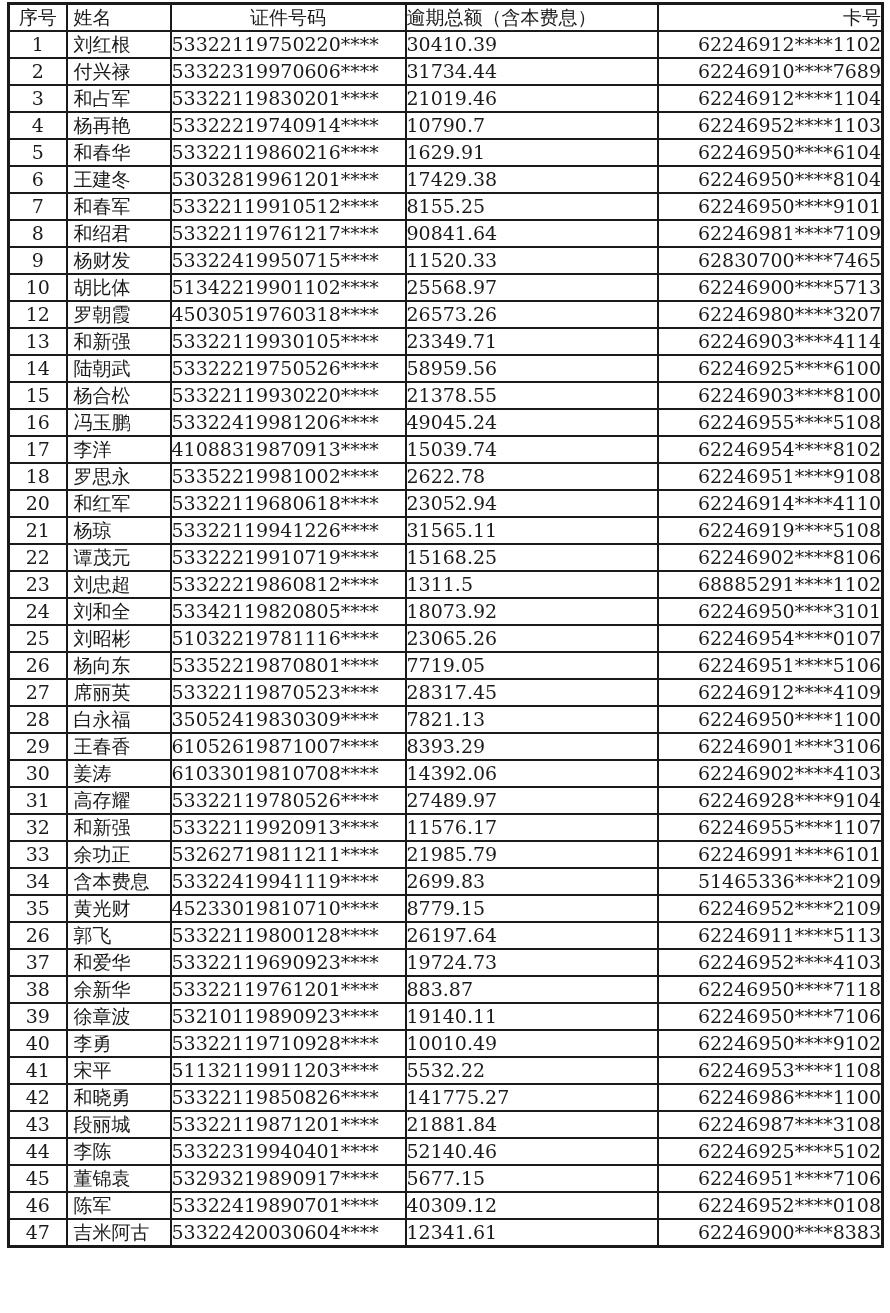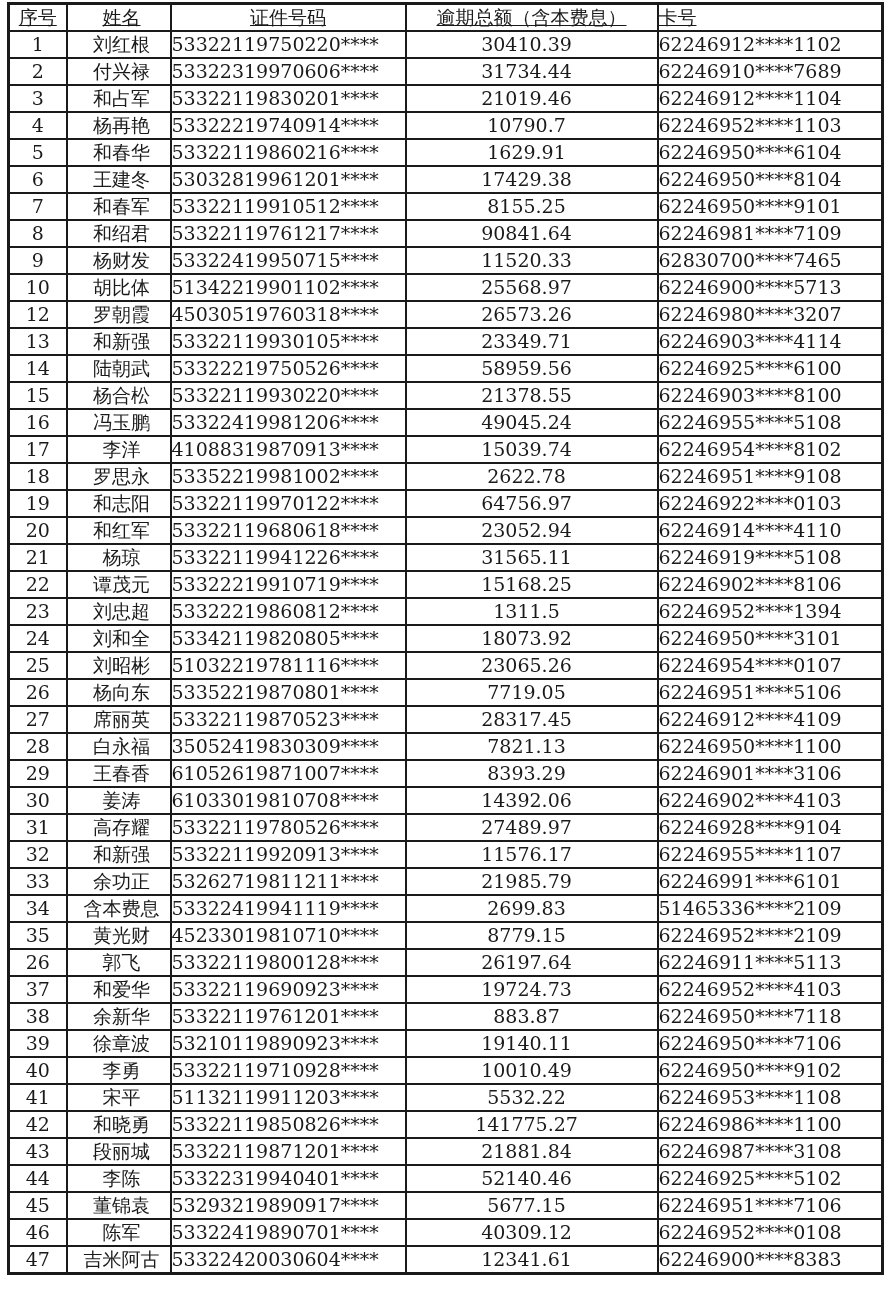--- a/index.html
+++ b/index.html
@@ -33,26 +33,26 @@
     overflow: hidden;
   }
   
   col.w0 { width: 58px; }
   col.w1 { width: 104px; }
   col.w2 { width: 235px; }
   col.w3 { width: 252px; }
   col.w4 { width: 225px; }
   
   .c0 { text-align: center; }
-  .c1 { text-align: center; padding-left: 6px !important; }
+  .c1 { text-align: left; padding-left: 6px !important; }
   .c2 { }
-  .c3 { text-align: center; padding-right: 10px !important; }
-  .c4 { text-align: left; }
-  thead th { font-size: 19px; text-decoration: underline; }
-  thead th.c3 { text-align: center; padding-right: 0 !important; }
+  .c3 { text-align: left; padding-right: 10px !important; }
+  .c4 { text-align: right; }
+  thead th { font-size: 19px; }
+  thead th.c3 { text-align: left; padding-right: 0 !important; }
 </style>
 </head>
 <body>
 
 <table class="doc-table">
   <colgroup>
     <col class="w0">
       <col class="w1">
       <col class="w2">
       <col class="w3">
@@ -181,27 +181,20 @@
         <td class="c4">62246954****8102</td>
       </tr>
       <tr>
         <td class="c0">18</td>
         <td class="c1">罗思永</td>
         <td class="c2">53352219981002****</td>
         <td class="c3">2622.78</td>
         <td class="c4">62246951****9108</td>
       </tr>
       <tr>
-        <td class="c0">19</td>
-        <td class="c1">和志阳</td>
-        <td class="c2">53322119970122****</td>
-        <td class="c3">64756.97</td>
-        <td class="c4">62246922****0103</td>
-      </tr>
-      <tr>
         <td class="c0">20</td>
         <td class="c1">和红军</td>
         <td class="c2">53322119680618****</td>
         <td class="c3">23052.94</td>
         <td class="c4">62246914****4110</td>
       </tr>
       <tr>
         <td class="c0">21</td>
         <td class="c1">杨琼</td>
         <td class="c2">53322119941226****</td>
@@ -213,21 +206,21 @@
         <td class="c1">谭茂元</td>
         <td class="c2">53322219910719****</td>
         <td class="c3">15168.25</td>
         <td class="c4">62246902****8106</td>
       </tr>
       <tr>
         <td class="c0">23</td>
         <td class="c1">刘忠超</td>
         <td class="c2">53322219860812****</td>
         <td class="c3">1311.5</td>
-        <td class="c4">62246952****1394</td>
+        <td class="c4">68885291****1102</td>
       </tr>
       <tr>
         <td class="c0">24</td>
         <td class="c1">刘和全</td>
         <td class="c2">53342119820805****</td>
         <td class="c3">18073.92</td>
         <td class="c4">62246950****3101</td>
       </tr>
       <tr>
         <td class="c0">25</td>

